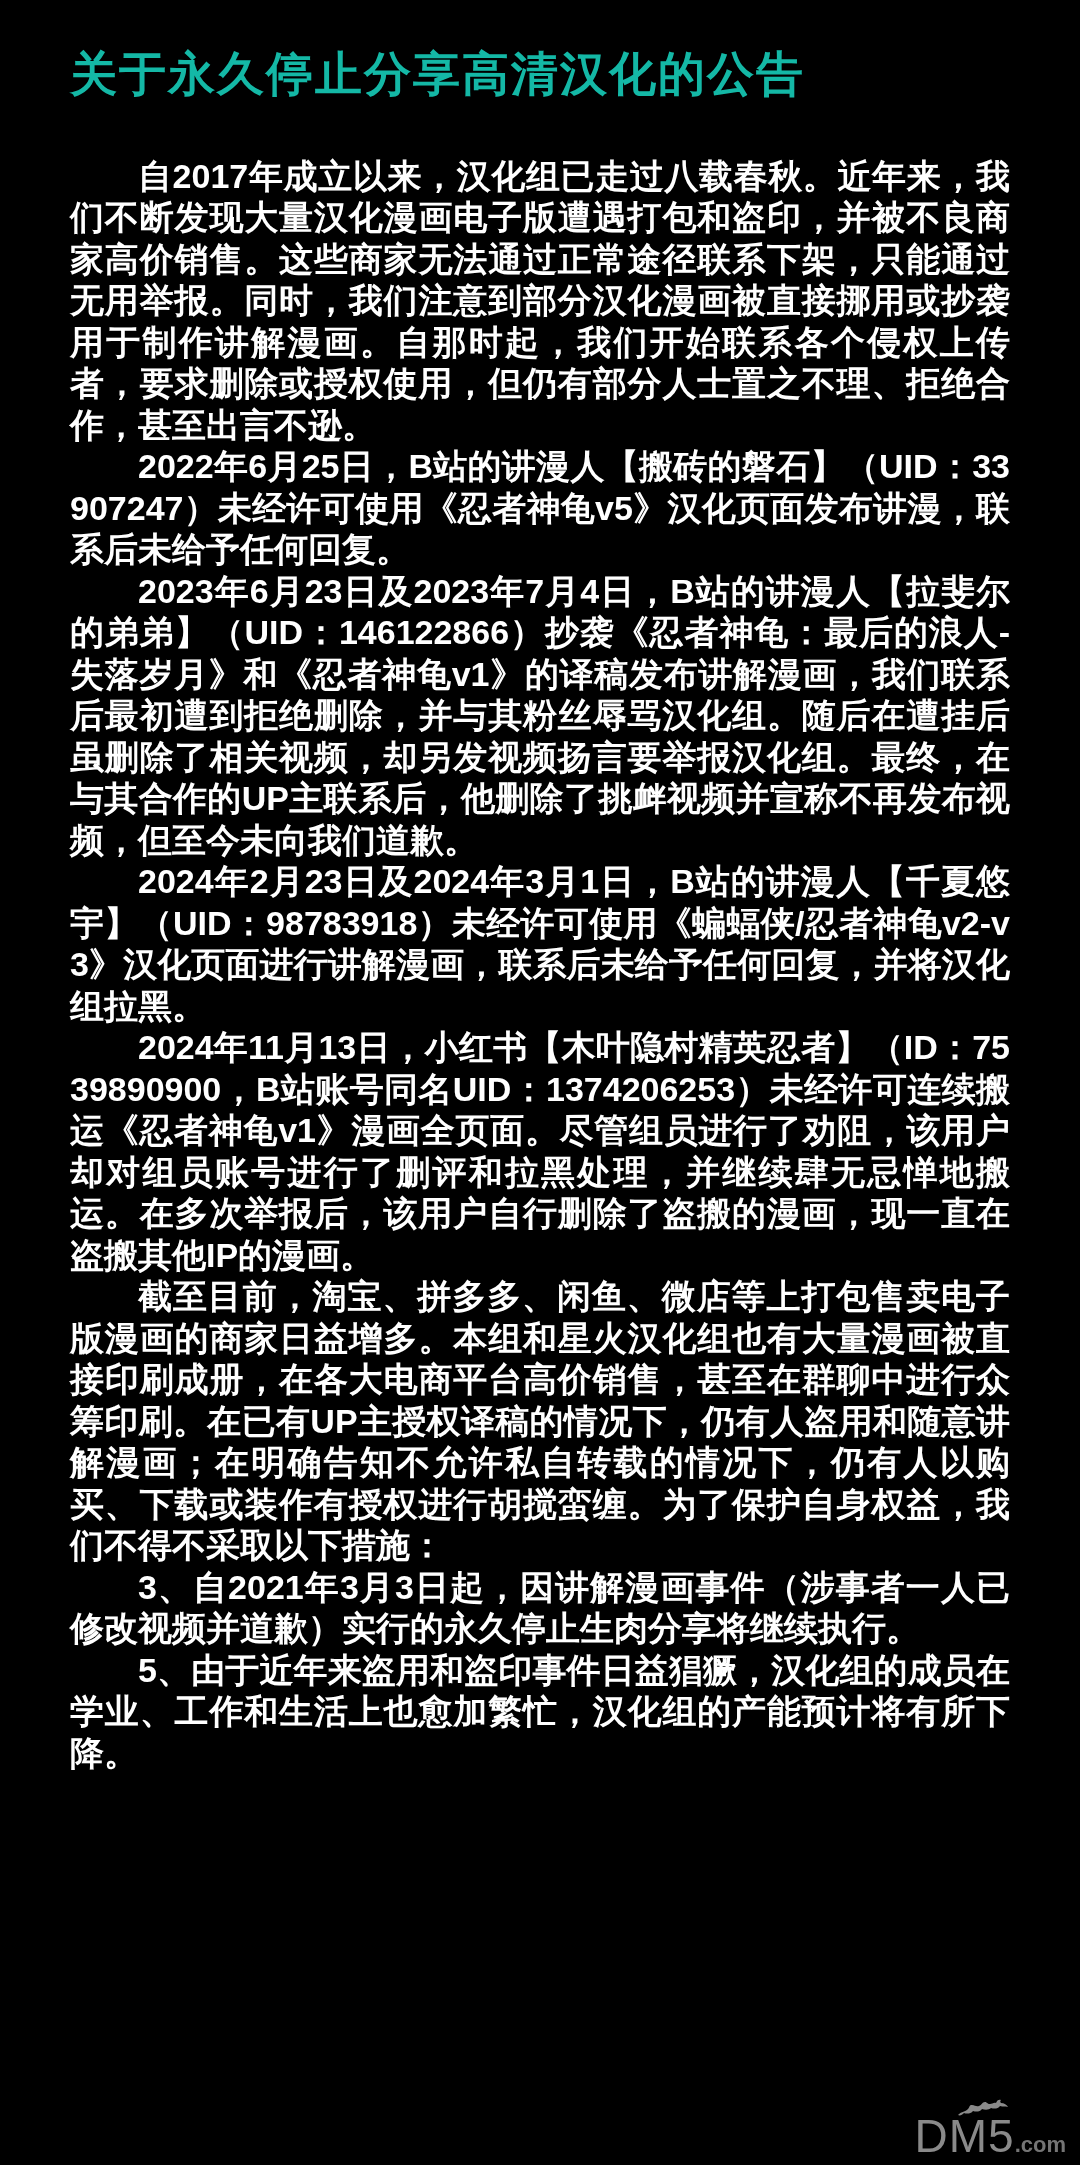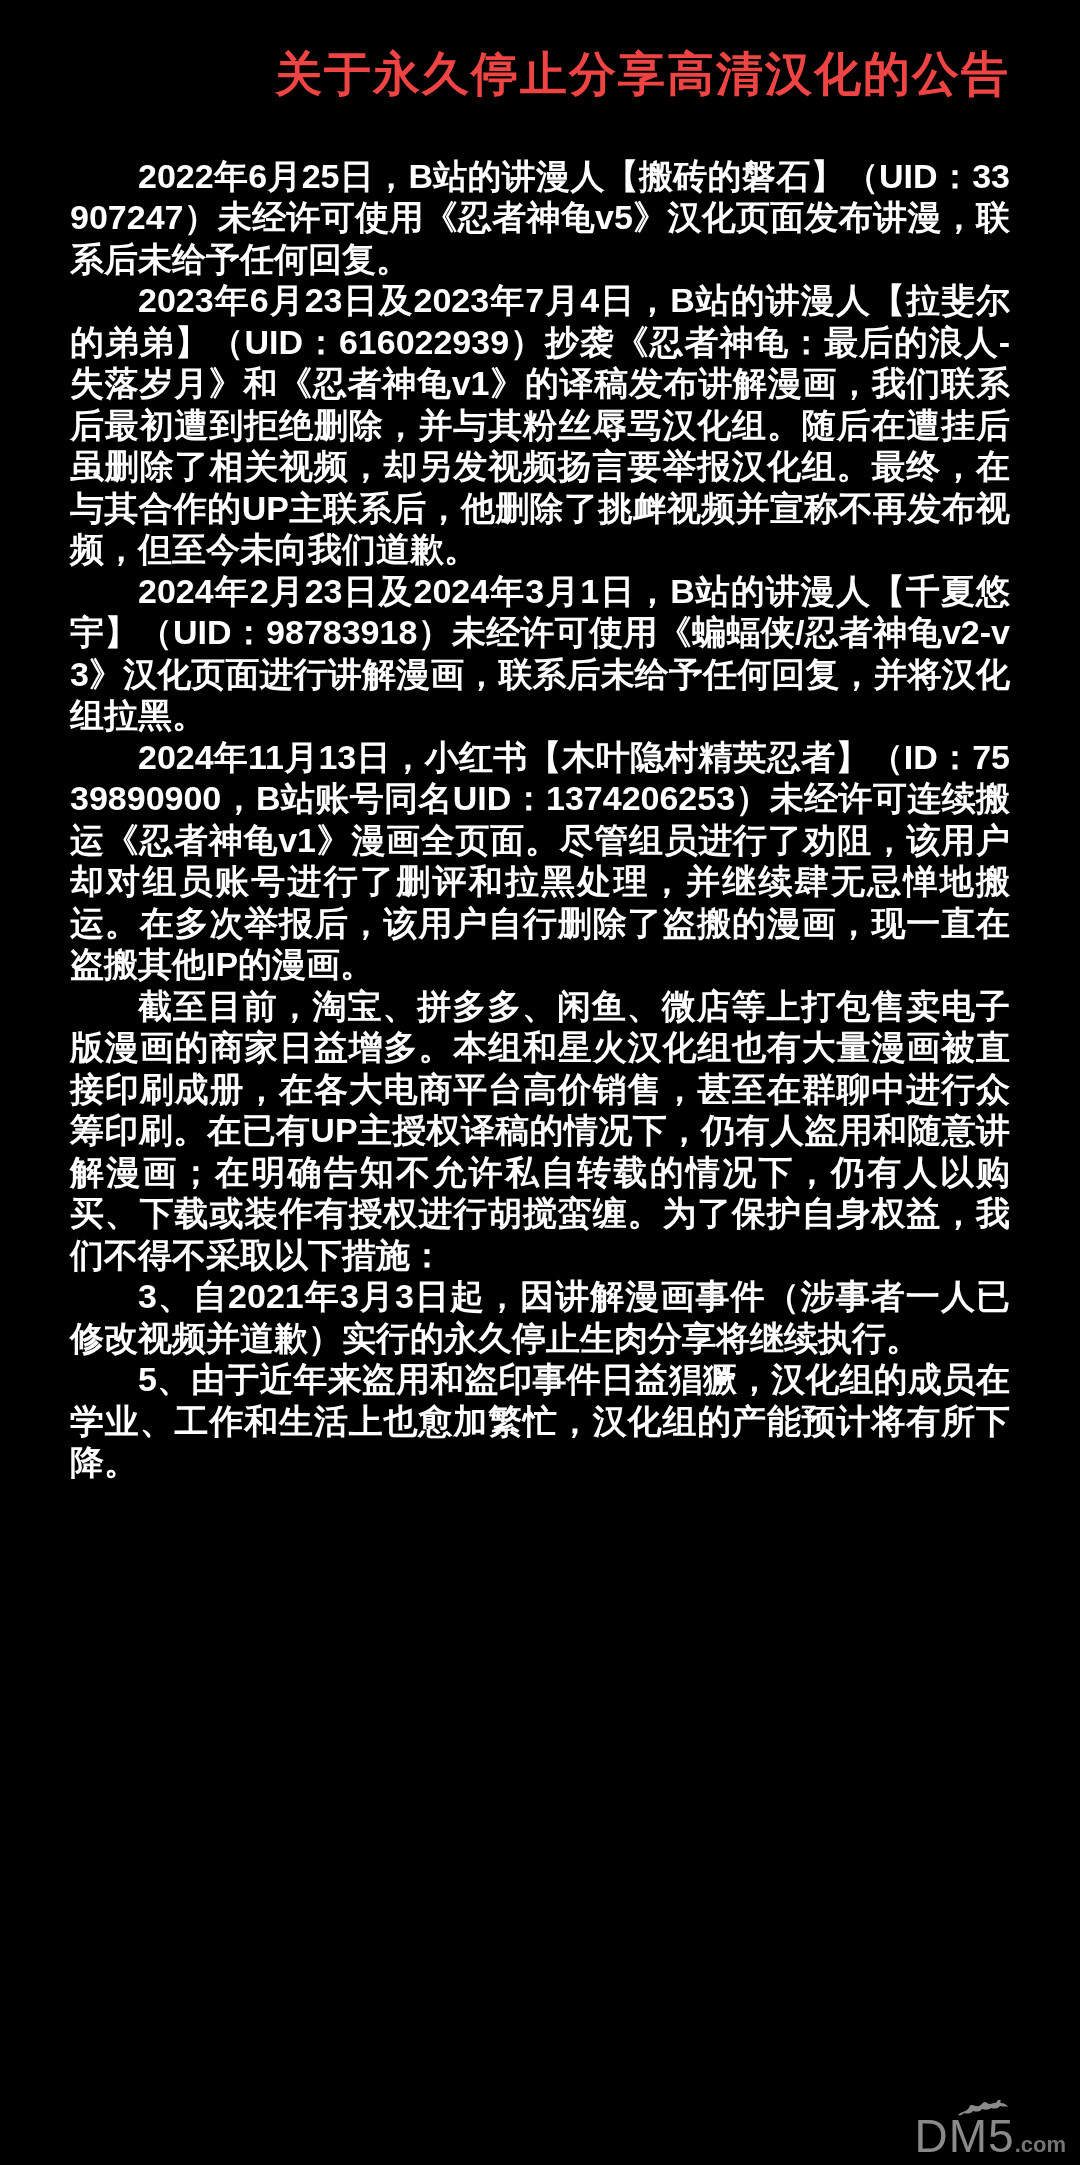--- a/index.html
+++ b/index.html
@@ -16,22 +16,22 @@
     font-weight: 700;
   }
   .page {
     position: relative;
     width: 1080px;
     height: 2165px;
     box-sizing: border-box;
     padding: 0 70px;
   }
   .page-title {
-    color: #ef4444;
-    text-align: right;
+    color: #14b8a6;
+    text-align: left;
     font-size: 47px;
     line-height: 1.1;
     margin: 0;
     padding-top: 48px;
     letter-spacing: 2px;
   }
   .content {
     margin-top: 56px;
     color: #ffffff;
     font-size: 34px;
@@ -70,22 +70,23 @@
   }
 </style>
 </head>
 <body>
 
 <div class="page">
 
   <h1 class="page-title">关于永久停止分享高清汉化的公告</h1>
 
   <div class="content">
+    <p>自2017年成立以来，汉化组已走过八载春秋。近年来，我们不断发现大量汉化漫画电子版遭遇打包和盗印，并被不良商家高价销售。这些商家无法通过正常途径联系下架，只能通过无用举报。同时，我们注意到部分汉化漫画被直接挪用或抄袭用于制作讲解漫画。自那时起，我们开始联系各个侵权上传者，要求删除或授权使用，但仍有部分人士置之不理、拒绝合作，甚至出言不逊。</p>
     <p>2022年6月25日，B站的讲漫人【搬砖的磐石】（UID：33907247）未经许可使用《忍者神龟v5》汉化页面发布讲漫，联系后未给予任何回复。</p>
-    <p>2023年6月23日及2023年7月4日，B站的讲漫人【拉斐尔的弟弟】（UID：616022939）抄袭《忍者神龟：最后的浪人-失落岁月》和《忍者神龟v1》的译稿发布讲解漫画，我们联系后最初遭到拒绝删除，并与其粉丝辱骂汉化组。随后在遭挂后虽删除了相关视频，却另发视频扬言要举报汉化组。最终，在与其合作的UP主联系后，他删除了挑衅视频并宣称不再发布视频，但至今未向我们道歉。</p>
+    <p>2023年6月23日及2023年7月4日，B站的讲漫人【拉斐尔的弟弟】（UID：146122866）抄袭《忍者神龟：最后的浪人-失落岁月》和《忍者神龟v1》的译稿发布讲解漫画，我们联系后最初遭到拒绝删除，并与其粉丝辱骂汉化组。随后在遭挂后虽删除了相关视频，却另发视频扬言要举报汉化组。最终，在与其合作的UP主联系后，他删除了挑衅视频并宣称不再发布视频，但至今未向我们道歉。</p>
     <p>2024年2月23日及2024年3月1日，B站的讲漫人【千夏悠宇】（UID：98783918）未经许可使用《蝙蝠侠/忍者神龟v2-v3》汉化页面进行讲解漫画，联系后未给予任何回复，并将汉化组拉黑。</p>
     <p>2024年11月13日，小红书【木叶隐村精英忍者】（ID：7539890900，B站账号同名UID：1374206253）未经许可连续搬运《忍者神龟v1》漫画全页面。尽管组员进行了劝阻，该用户却对组员账号进行了删评和拉黑处理，并继续肆无忌惮地搬运。在多次举报后，该用户自行删除了盗搬的漫画，现一直在盗搬其他IP的漫画。</p>
     <p>截至目前，淘宝、拼多多、闲鱼、微店等上打包售卖电子版漫画的商家日益增多。本组和星火汉化组也有大量漫画被直接印刷成册，在各大电商平台高价销售，甚至在群聊中进行众筹印刷。在已有UP主授权译稿的情况下，仍有人盗用和随意讲解漫画；在明确告知不允许私自转载的情况下，仍有人以购买、下载或装作有授权进行胡搅蛮缠。为了保护自身权益，我们不得不采取以下措施：</p>
     <p>3、自2021年3月3日起，因讲解漫画事件（涉事者一人已修改视频并道歉）实行的永久停止生肉分享将继续执行。</p>
     <p>5、由于近年来盗用和盗印事件日益猖獗，汉化组的成员在学业、工作和生活上也愈加繁忙，汉化组的产能预计将有所下降。</p>
   </div>
 
   <div class="watermark">
     <svg class="wm-dragon" width="54" height="22" viewBox="0 0 54 22" aria-hidden="true">
       <path fill="#8a8a8a" d="M2 18 C6 14 9 15 12 12 C14 10 13 8 16 8 C19 8 20 10 23 9 C26 8 26 5 29 5 C31 5 31 7 34 7 C36 7 38 5 40 6 C41 3 43 2 45 3 C44 4 44 5 45 6 C48 6 51 8 52 10 C49 9 47 10 44 9 C42 12 38 12 35 11 C33 13 29 13 26 12 C24 15 20 15 17 14 C15 17 10 17 8 16 C6 18 4 19 2 18 Z"></path>

